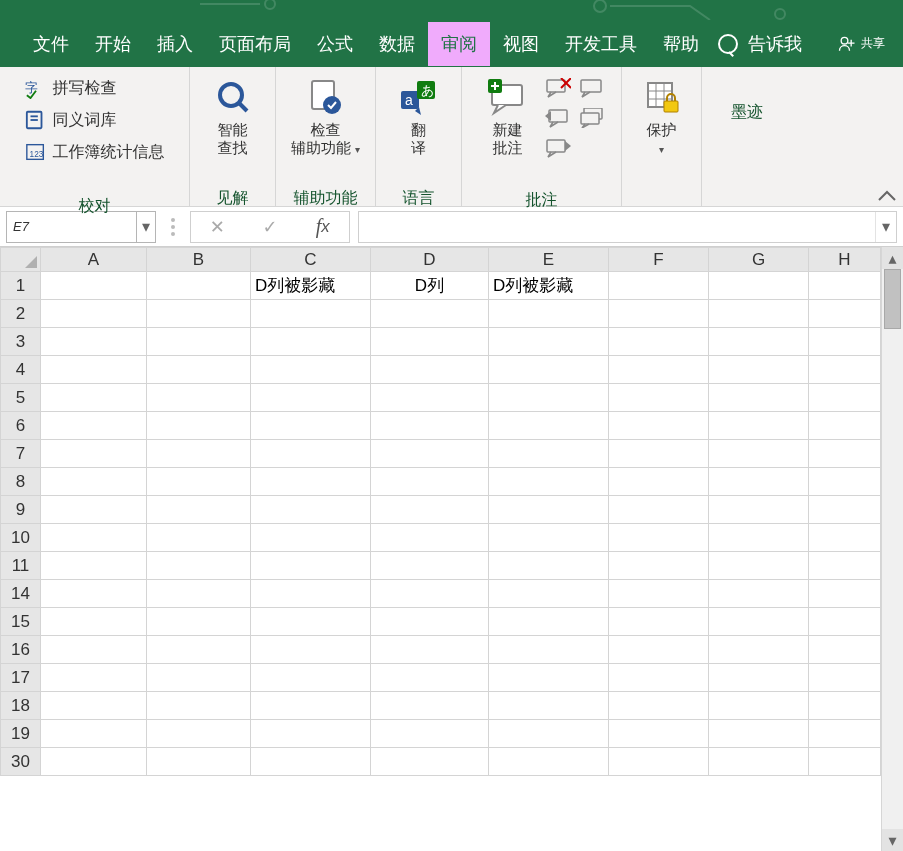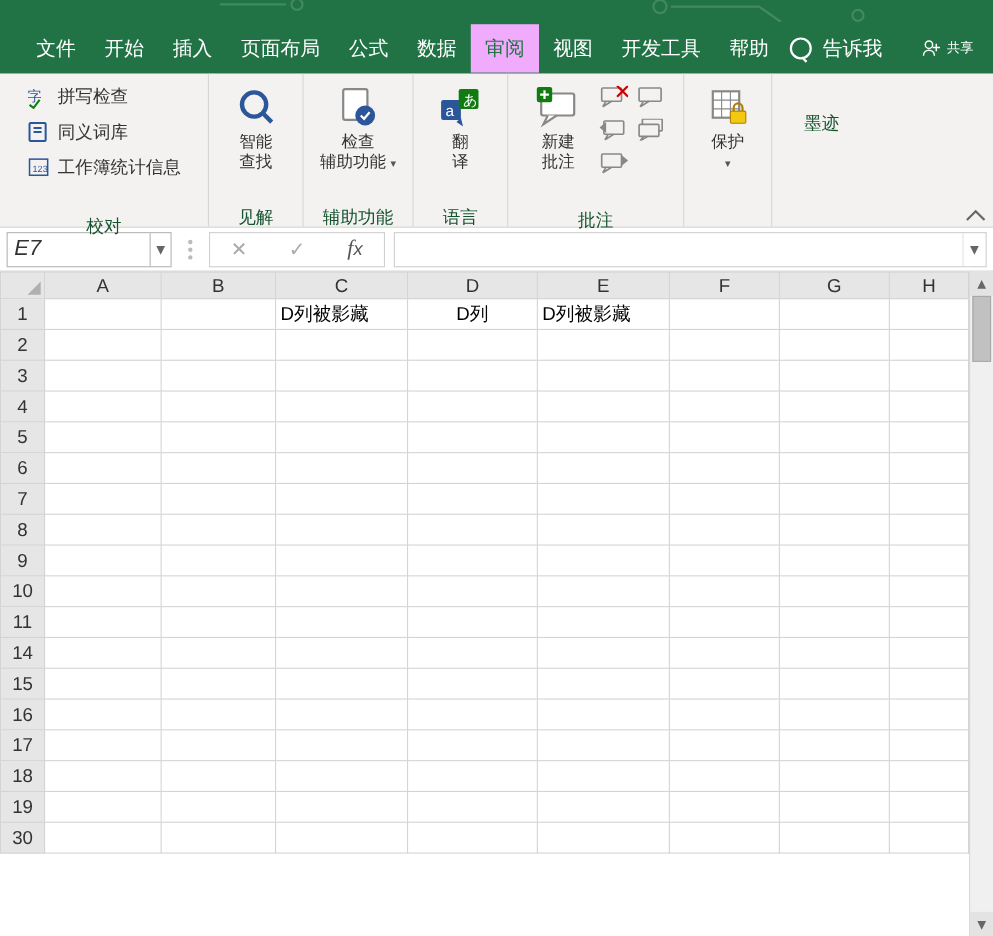--- a/index.html
+++ b/index.html
@@ -32,21 +32,21 @@
 .smallcol { display:flex; flex-direction:column; gap:6px; padding-top:4px; }
 .smallbtn { display:flex; align-items:center; gap:6px; font-size:16px; color:#333; cursor:pointer; padding:2px 4px; }
 .smallbtn .ic { width:22px; height:22px; display:flex; align-items:center; justify-content:center; }
 .iconcol { display:flex; flex-direction:column; gap:8px; padding-top:6px; }
 .iconcol .ic { width:28px; height:22px; cursor:pointer; display:flex; align-items:center; justify-content:center; }
 .collapse { position:absolute; right:6px; bottom:4px; cursor:pointer; }
 
 
 .fbar { height:40px; border-bottom:1px solid #cfcfcf; display:flex; align-items:center; padding:4px 6px; gap:8px; background:#fff; }
 .namebox { width:150px; height:32px; border:1px solid #b5b5b5; display:flex; align-items:center; }
-.namebox input { border:none; outline:none; width:100%; padding:0 6px; font-size:20px; font-style:italic; color:#333; background:transparent; }
+.namebox input { border:none; outline:none; width:100%; padding:0 6px; font-size:13px; font-style:italic; color:#333; background:transparent; }
 .namebox .dd { width:22px; height:100%; border-left:1px solid #b5b5b5; display:flex; align-items:center; justify-content:center; color:#666; cursor:pointer; }
 .fxsep { width:18px; display:flex; flex-direction:column; gap:3px; align-items:center; }
 .fxsep span { width:4px; height:4px; background:#bbb; border-radius:50%; }
 .fxbtns { width:160px; height:32px; border:1px solid #cfcfcf; display:flex; align-items:center; }
 .fxbtns .b { flex:1; display:flex; align-items:center; justify-content:center; color:#aaa; font-size:18px; cursor:pointer; }
 .fxbtns .fx { font-style:italic; font-family:"Times New Roman",serif; font-size:20px; color:#555; }
 .finput-wrap { flex:1; height:32px; border:1px solid #cfcfcf; display:flex; align-items:center; }
 .finput-wrap input { border:none; outline:none; width:100%; padding:0 6px; font-size:16px; background:transparent; }
 .finput-wrap .dd { width:22px; height:100%; display:flex; align-items:center; justify-content:center; color:#666; cursor:pointer; border-left:1px solid #e3e3e3; }
 

